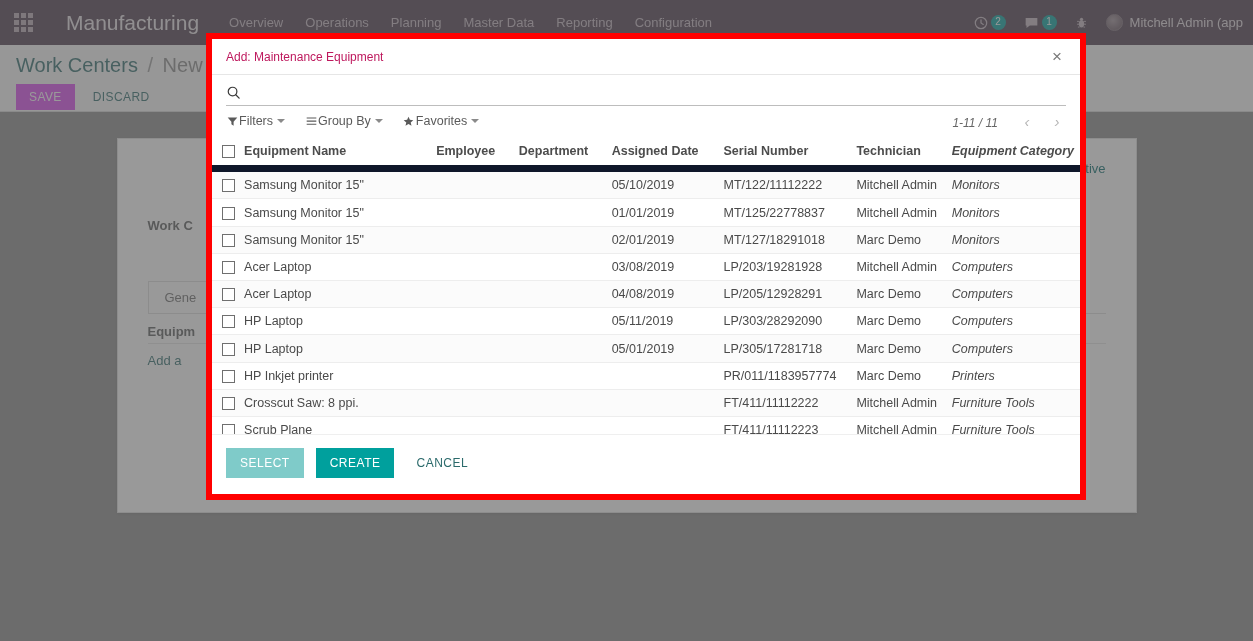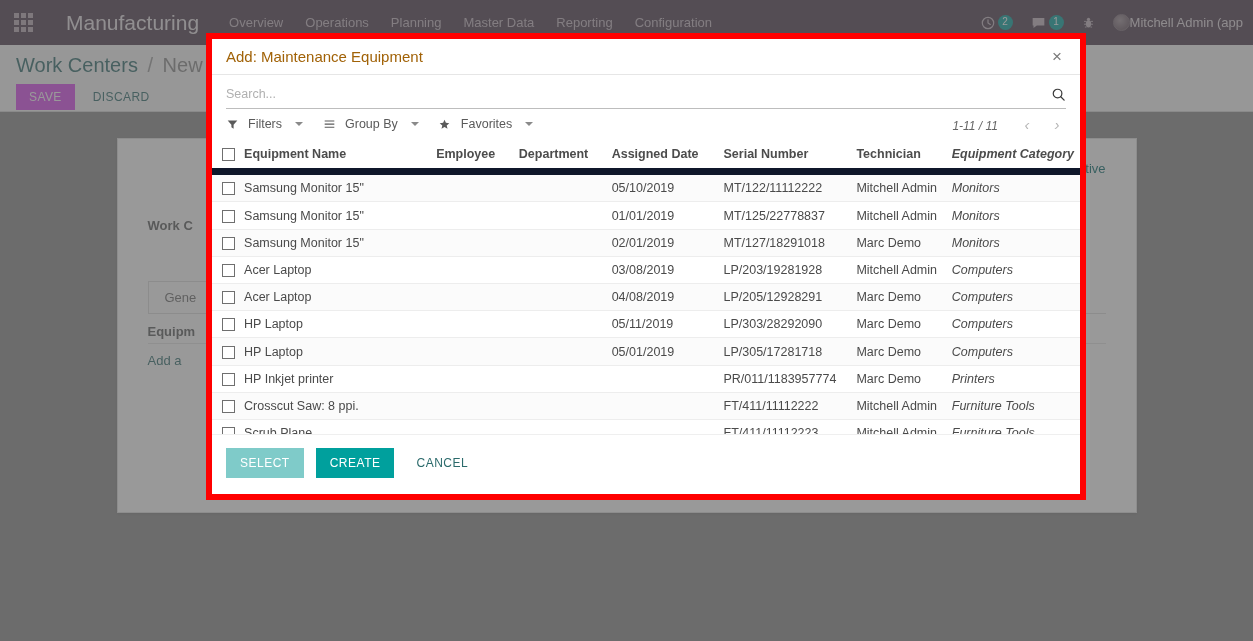--- a/index.html
+++ b/index.html
@@ -37,21 +37,21 @@
     margin-left: auto; display: flex; align-items: center;
     gap: 18px; padding-right: 10px; font-size: 13px;
   }
   .sys-icon { position: relative; display: flex; align-items: center; color: #c4b6c1; cursor: pointer; }
   .badge {
     background: #00a09d; color: #fff; border-radius: 9px;
     font-size: 10px; line-height: 14px; min-width: 15px; height: 15px;
     text-align: center; padding: 0 4px; margin-left: 3px;
     display: inline-block;
   }
-  .user-box { display: flex; align-items: center; color: #e2d9df; cursor: pointer; white-space: nowrap; }
+  .user-box { display: flex; align-items: center; gap: 7px; color: #e2d9df; cursor: pointer; white-space: nowrap; }
   .avatar {
     width: 17px; height: 17px; border-radius: 50%;
     background: radial-gradient(circle at 40% 35%, #9f8f99 0%, #6e5c68 70%);
     border: 1px solid #806f7b;
   }
 
   
   .control-panel {
     position: absolute; top: 45px; left: 0; right: 0; height: 67px;
     background: #f9f9f9; border-bottom: 1px solid #d8d8d8;
@@ -103,21 +103,21 @@
     position: absolute; left: 206px; top: 33px;
     width: 880px; height: 467px;
     border: 6px solid #ff0000;
     background: #fff;
   }
   .modal { width: 100%; height: 100%; background: #fff; display: flex; flex-direction: column; }
   .modal-header {
     height: 36px; display: flex; align-items: center;
     padding: 0 14px; border-bottom: 1px solid #e6e6e6; flex: none;
   }
-  .modal-title { font-size: 15px; color: #a16207; }
+  .modal-title { font-size: 12px; color: #be185d; }
   .modal-close {
     margin-left: auto; font-size: 17px; color: #7a7a7a;
     cursor: pointer; line-height: 1; padding: 2px 4px;
   }
   .modal-body { flex: 1; display: flex; flex-direction: column; overflow: hidden; }
 
   .search-bar {
     display: flex; align-items: center; margin: 10px 14px 0 14px;
     border-bottom: 1px solid #bdbdbd; padding-bottom: 5px;
   }
@@ -126,21 +126,21 @@
     color: #444; background: transparent; padding: 2px 0;
     font-family: "Liberation Sans", sans-serif;
   }
   .search-input::placeholder { color: #b0b0b0; }
   .search-icon { width: 15px; height: 15px; color: #3a3a3a; cursor: pointer; }
 
   .filter-bar {
     display: flex; align-items: center; padding: 6px 14px 7px 14px;
     font-size: 12.5px; color: #5a5a5a;
   }
-  .fb-item { display: flex; align-items: center; gap: 10px; margin-right: 20px; cursor: pointer; }
+  .fb-item { display: flex; align-items: center; gap: 1px; margin-right: 20px; cursor: pointer; }
   .fb-icon { width: 12px; height: 12px; display: inline-flex; align-items: center; justify-content: center; color: #5a5a5a; }
   .caret { border-left: 4px solid transparent; border-right: 4px solid transparent; border-top: 4px solid #8a8a8a; margin-left: 3px; }
   .pager { margin-left: auto; display: flex; align-items: flex-end; gap: 12px; font-size: 12px; color: #666; font-style: italic; }
   .pager-count { margin-right: 8px; }
   .pager-btn { width: 18px; height: 18px; display: flex; align-items: center; justify-content: center; color: #b5b5b5; cursor: pointer; font-size: 15px; }
 
   .table-scroll { flex: 1; overflow: hidden; }
   table.list { width: 100%; border-collapse: collapse; font-size: 12.5px; }
   table.list th {
     text-align: left; font-weight: bold; color: #4c4c4c;
@@ -292,21 +292,20 @@
   <div class="modal">
 
     <div class="modal-header">
       <span class="modal-title">Add: Maintenance Equipment</span>
       <span class="modal-close">×</span>
     </div>
 
     <div class="modal-body">
 
       <div class="search-bar">
-        <input class="search-input" type="text" placeholder="Search..." style="">
         <span class="search-icon">
           <svg width="15" height="15" viewBox="0 0 16 16">
             <circle cx="7" cy="7" r="4.6" fill="none" stroke="#3a3a3a" stroke-width="1.3"></circle>
             <path d="M10.4 10.4L14 14" stroke="#3a3a3a" stroke-width="1.4" stroke-linecap="round"></path>
           </svg>
         </span>
       </div>
 
       <div class="filter-bar">
         <span class="fb-item">

